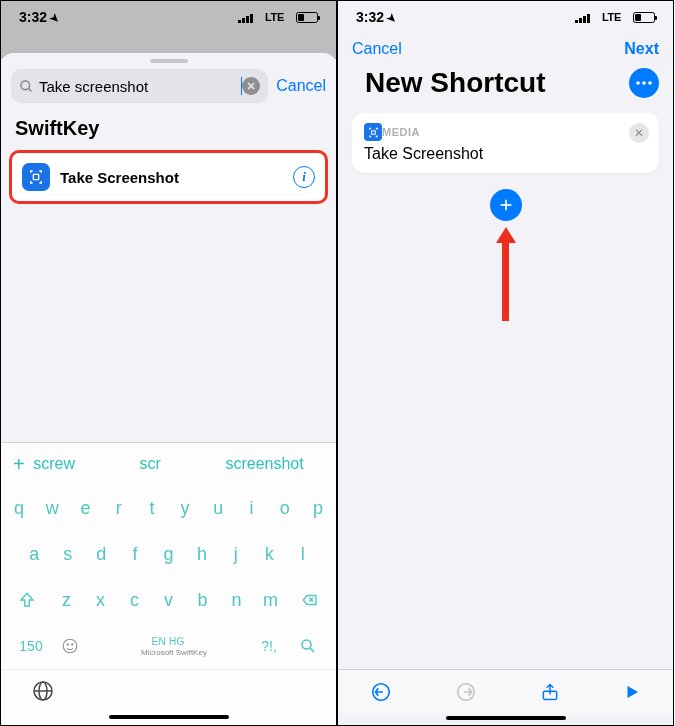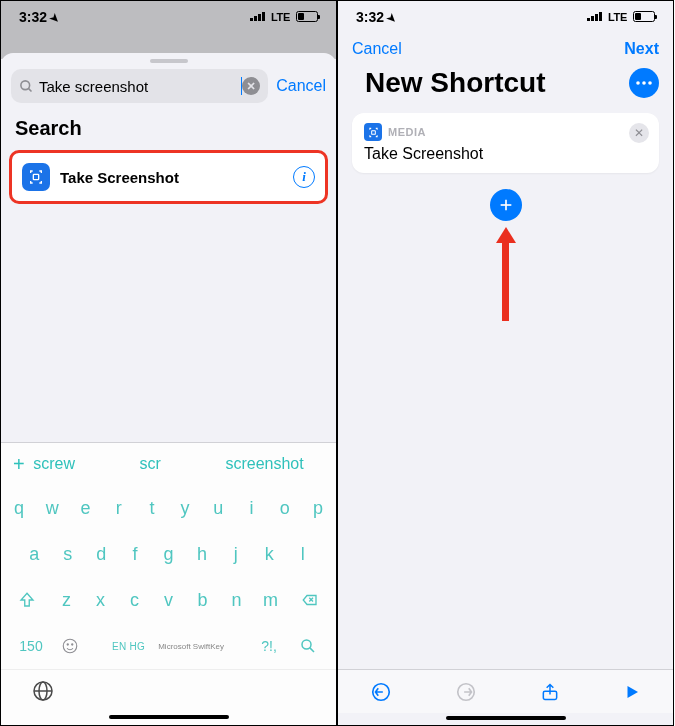--- a/index.html
+++ b/index.html
@@ -4,21 +4,21 @@
 <style>
 * { box-sizing: border-box; margin: 0; padding: 0; font-family: -apple-system, BlinkMacSystemFont, 'Segoe UI', sans-serif; }
 body { background: #fff; width: 675px; height: 726px; display: flex; }
 .panel { position: relative; width: 337px; height: 726px; border: 1px solid #000; overflow: hidden; }
 .panel-left { background: #f2f2f7; }
 .panel-right { background: #f2f2f7; }
 
 
 .status { height: 32px; display: flex; justify-content: space-between; align-items: center; padding: 0 18px; font-size: 14px; font-weight: 600; background: transparent; }
 .status .sl .arrow { display:inline-block; transform: rotate(45deg); margin-left:3px; font-size:11px;}
-.status .sr { display: flex; gap: 4px; align-items: flex-start; font-size: 11px; letter-spacing: -0.3px;}
+.status .sr { display: flex; gap: 10px; align-items: flex-end; font-size: 11px; letter-spacing: -0.3px;}
 .bars { display:inline-flex; gap:1.5px; align-items:flex-end; height:10px; margin-right:2px;}
 .bars span { width:2.5px; background:#000; }
 .bars span:nth-child(1){height:3px;} .bars span:nth-child(2){height:5px;} .bars span:nth-child(3){height:7px;} .bars span:nth-child(4){height:9px;}
 .battery { width:22px; height:11px; border:1px solid #000; border-radius:2.5px; position:relative; display:inline-block; margin-left:2px;}
 .battery::after { content:''; position:absolute; right:-3px; top:3px; width:2px; height:4px; background:#000; border-radius:0 1px 1px 0;}
 .battery .fill { position:absolute; left:1px; top:1px; bottom:1px; width:6px; background:#000; border-radius:1px;}
 
 
 .dim { position: absolute; top:0; left:0; right:0; height:58px; background: rgba(0,0,0,0.22); z-index:1; }
 .dim .status { color:#000; }
@@ -45,37 +45,37 @@
 
 .kb { position:absolute; left:0; right:0; bottom:0; background:#fdfdfd; border-top:1px solid #d1d1d6;}
 .suggest { display:flex; height:42px; align-items:center; justify-content:space-around; color:#2fc1bb; font-size:16px;}
 .suggest .plus { position:absolute; left:12px; font-size:20px; font-weight:300;}
 .krow { display:flex; justify-content:center; gap:3px; padding:4px 3px;}
 .key { flex:1; max-width:31px; height:38px; display:flex; align-items:center; justify-content:center; font-size:18px; color:#4fc6c0; }
 .krow.r2 { padding-left:18px; padding-right:18px; }
 .krow.r3 .wide { flex:1.4; max-width:42px; }
 .shift, .bksp { color:#4fc6c0; }
 .krow.r4 .k123 { flex:1.3; max-width:40px; font-size:14px;}
-.krow.r4 .space { flex:4; max-width:160px; font-size:10px; flex-direction:row; gap:1px;}
+.krow.r4 .space { flex:4; max-width:160px; font-size:10px; flex-direction:column; gap:1px;}
 .krow.r4 .space .ln1 { font-size:10px; color:#4fc6c0; letter-spacing:0.3px;}
 .krow.r4 .space .ln2 { font-size:8px; color:#888;padding-left:12px; }
 .krow.r4 .sym { flex:1; max-width:36px; font-size:14px;}
 .krow.r4 .srch { flex:1; max-width:36px;}
 .emoji-bar { height:42px; display:flex; align-items:center; justify-content:flex-start; padding-left:30px; color:#8e8e93; font-size:22px; border-top:1px solid #eee;}
 .home-ind { width:120px; height:4px; background:#000; border-radius:3px; margin:4px auto 6px;}
 
 
 .navbar { display:flex; justify-content:space-between; align-items:center; height:32px; padding:0 14px;}
 .navbar .nb { color:#007aff; font-size:16px;}
 .titlebar { display:flex; justify-content:space-between; align-items:center; padding:2px 14px 10px;margin-left:13px;}
 .titlebar h1 { font-size:28px; font-weight:800; }
 .ellipsis-btn { width:30px; height:30px; background:#007aff; border-radius:50%; display:flex; align-items:center; justify-content:center; color:#fff; font-size:16px; letter-spacing:1px;}
 
 .card { margin:4px 14px; background:#fff; border-radius:12px; padding:10px 12px; position:relative; box-shadow:0 1px 2px rgba(0,0,0,0.05);}
-.card-hdr { display:flex; align-items:center; gap:6px; margin-bottom:4px;}
+.card-hdr { display:flex; align-items:center; margin-bottom:4px;}
 .card-hdr .ci { width:18px; height:18px; background:#1b73e8; border-radius:4px; display:flex; align-items:center; justify-content:center;}
 .card-hdr .ci svg{width:11px;height:11px;}
 .card-hdr .cat { font-size:11px; font-weight:600; color:#b0b0b6; letter-spacing:0.5px;}
 .card .xgrey { position:absolute; right:10px; top:10px; width:20px; height:20px; background:#e5e5ea; border-radius:50%; display:flex; align-items:center; justify-content:center; color:#8e8e93; font-size:12px;}
 .card .ctext { font-size:16px; font-weight:400; color:#000;}
 
 .add-btn { width:32px; height:32px; background:#007aff; border-radius:50%; margin:16px auto 0; display:flex; align-items:center; justify-content:center; color:#fff; font-size:22px; font-weight:300;}
 .arrow-up { width:0; margin:6px auto 0; display:flex; flex-direction:column; align-items:center;}
 .arrow-up .head { width:0; height:0; border-left:10px solid transparent; border-right:10px solid transparent; border-bottom:16px solid #ea2f1f;}
 .arrow-up .stem { width:7px; height:78px; background:#ea2f1f;}
@@ -122,21 +122,21 @@
               <line x1="20" y1="20" x2="15" y2="15"></line>
             </svg>
         </span>
         <span class="stext">Take screenshot</span>
           <span class="cursor"></span>
         <span class="xfill">✕</span>
       </div>
       <span class="cancel-link">Cancel</span>
     </div>
 
-    <div class="section-h">Search</div>
+    <div class="section-h">SwiftKey</div>
 
     <div class="action-row">
       <div class="action-icon">
         <svg viewBox="0 0 24 24" fill="none" stroke="#fff" stroke-width="2">
             <path d="M7 3H4v3M17 3h3v3M7 21H4v-3M17 21h3v-3"></path>
             <rect x="8" y="8" width="8" height="8" rx="1"></rect>
           </svg>
       </div>
       <span class="action-label">Take Screenshot</span>
       <span class="info-icon">i</span>

